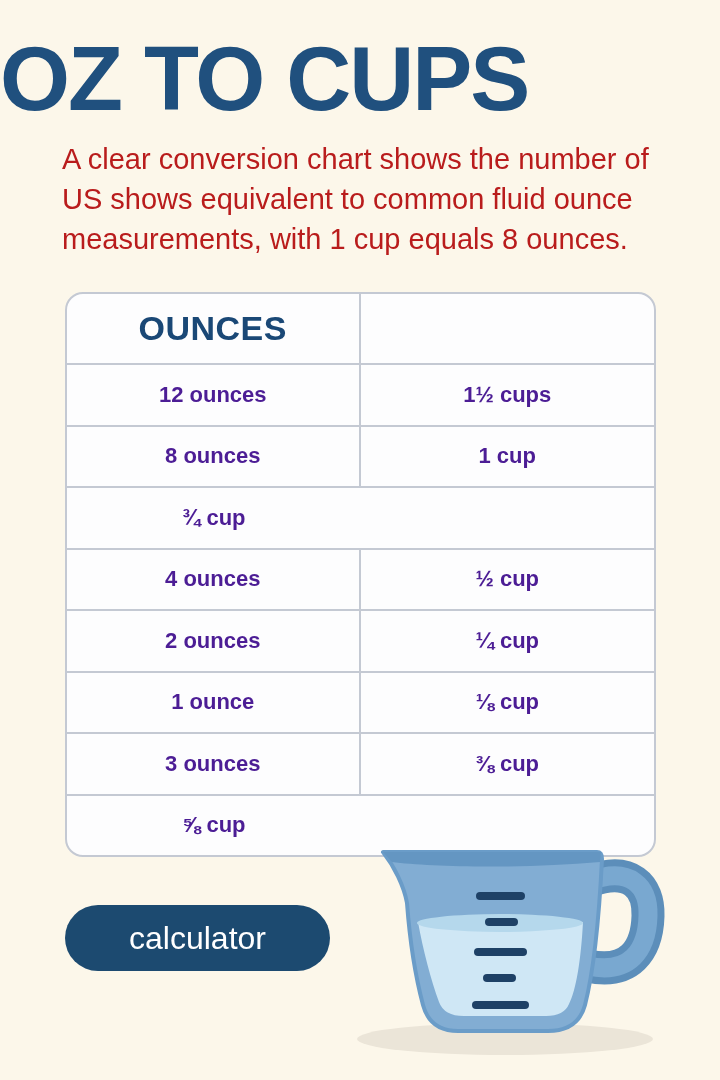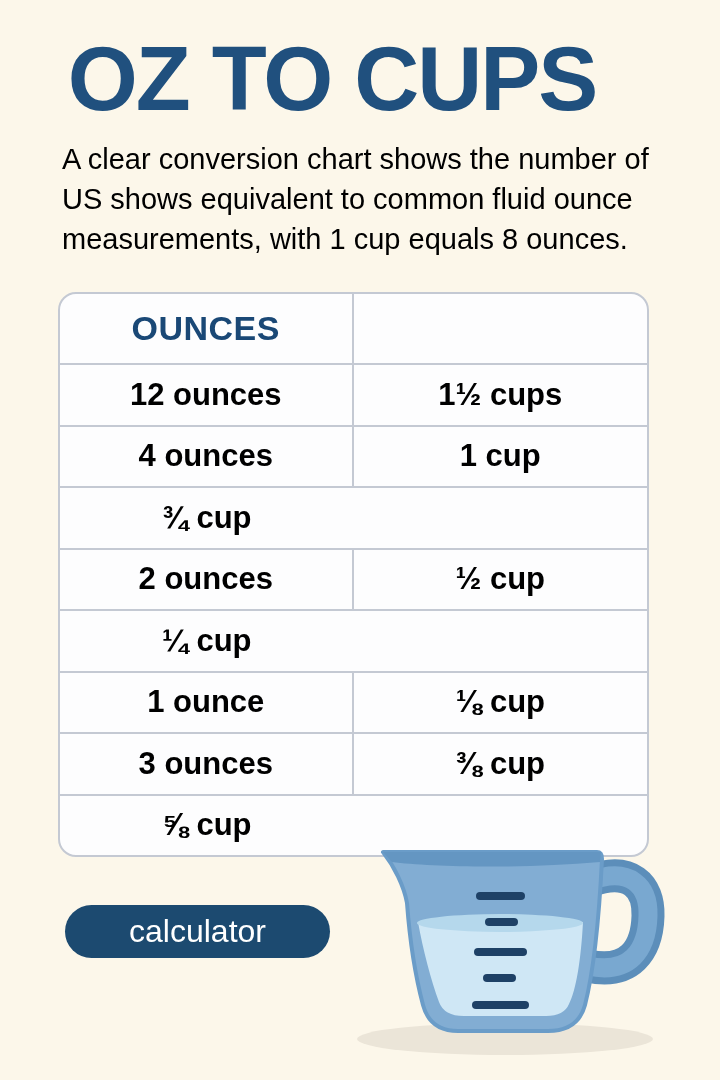--- a/index.html
+++ b/index.html
@@ -7,44 +7,44 @@
   body {
     font-family:"Liberation Sans","DejaVu Sans",sans-serif;
     background:#fcf7ea;
   }
   .canvas {
     position:relative; width:720px; height:1080px;
     background:#fcf7ea; overflow:hidden;
   }
   .title {
     position:absolute; top:28px; left:0; width:664px;
-    text-align:center;
+    text-align:left;
     font-size:90px; font-weight:bold; letter-spacing:-2px;
     color:#20507e;
   }
   .subtitle {
     position:absolute; left:62px; top:139px; width:620px;
-    font-size:29px; line-height:40px; color:#000000;
+    font-size:29px; line-height:40px; color:#b91c1c;
   }
   .conv-table {
-    position:absolute; left:58px; top:292px; width:591px; height:565px;
+    position:absolute; left:65px; top:292px; width:591px; height:565px;
     background:#fdfdfe;
     border:2px solid #c4c9d3; border-radius:18px;
     display:flex; flex-direction:column; overflow:hidden;
   }
   .trow { display:flex; flex:1; border-top:2px solid #c4c9d3; }
   .trow.thead { border-top:none; flex:1.16; }
   .tcell {
     width:50%; display:flex; align-items:center; justify-content:center;
-    font-weight:bold; font-size:31px; color:#000000;
+    font-weight:bold; font-size:22px; color:#4c1d95;
   }
   .tcell.c-left { border-right:2px solid #c4c9d3; }
   .thead .tcell { font-size:34px; color:#1a4876; letter-spacing:0.5px; }
   .calc-btn {
-    position:absolute; left:65px; top:905px; width:265px; height:53px;
+    position:absolute; left:65px; top:905px; width:265px; height:66px;
     background:#1c4a70; border:none; border-radius:34px;
     color:#ffffff; font-size:32px; font-weight:500;
     font-family:"Liberation Sans","DejaVu Sans",sans-serif;
     display:flex; align-items:center; justify-content:center;
     cursor:pointer;
   }
   .cup-wrap { position:absolute; left:350px; top:840px; width:340px; height:235px; }
 </style>
 </head>
 <body>
@@ -61,31 +61,32 @@
 
   <div class="conv-table">
     <div class="trow thead">
       <div class="tcell c-left">OUNCES</div>
     </div>
     <div class="trow">
       <div class="tcell c-left">12 ounces</div>
       <div class="tcell">1½ cups</div>
     </div>
     <div class="trow">
-      <div class="tcell c-left">4 ounces</div>
+      <div class="tcell c-left">8 ounces</div>
       <div class="tcell">1 cup</div>
     </div>
     <div class="trow">
       <div class="tcell">¾ cup</div>
     </div>
     <div class="trow">
-      <div class="tcell c-left">2 ounces</div>
+      <div class="tcell c-left">4 ounces</div>
       <div class="tcell">½ cup</div>
     </div>
     <div class="trow">
+      <div class="tcell c-left">2 ounces</div>
       <div class="tcell">¼ cup</div>
     </div>
     <div class="trow">
       <div class="tcell c-left">1 ounce</div>
       <div class="tcell">⅛ cup</div>
     </div>
     <div class="trow">
       <div class="tcell c-left">3 ounces</div>
       <div class="tcell">⅜ cup</div>
     </div>

